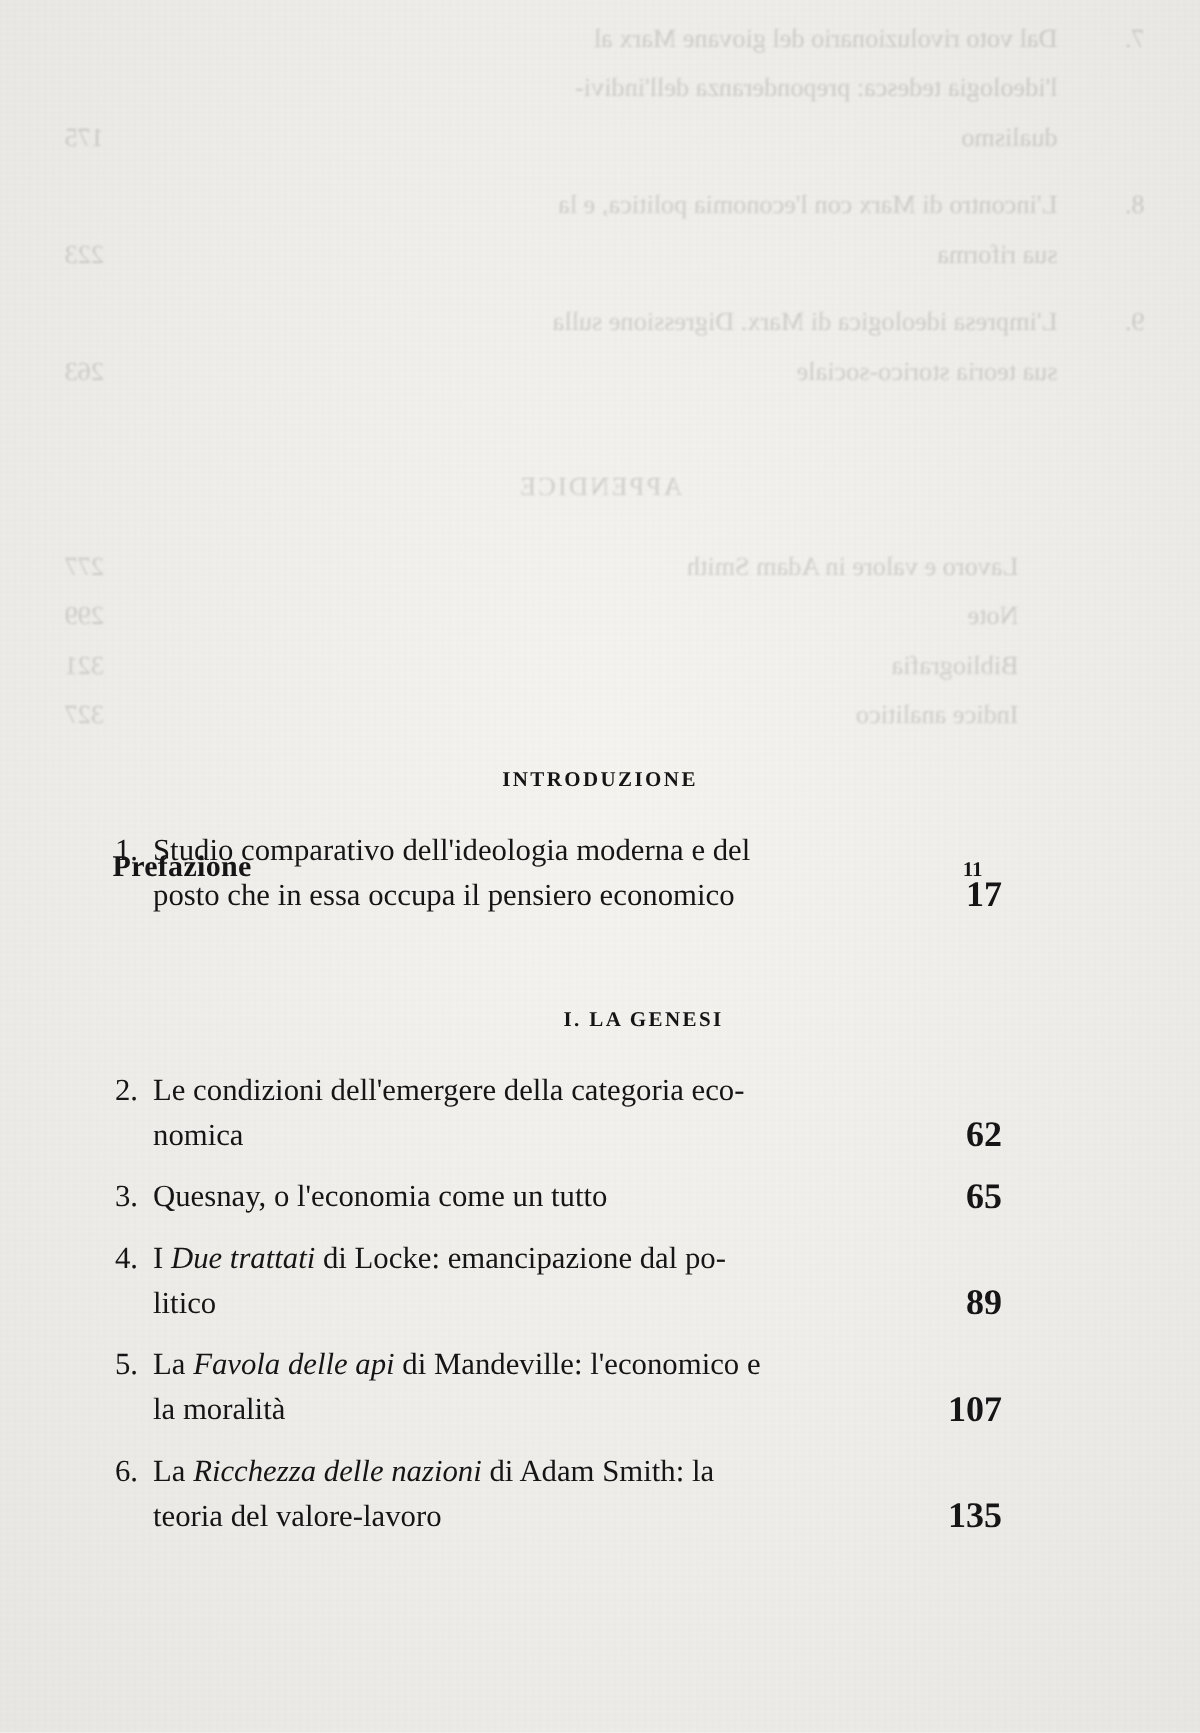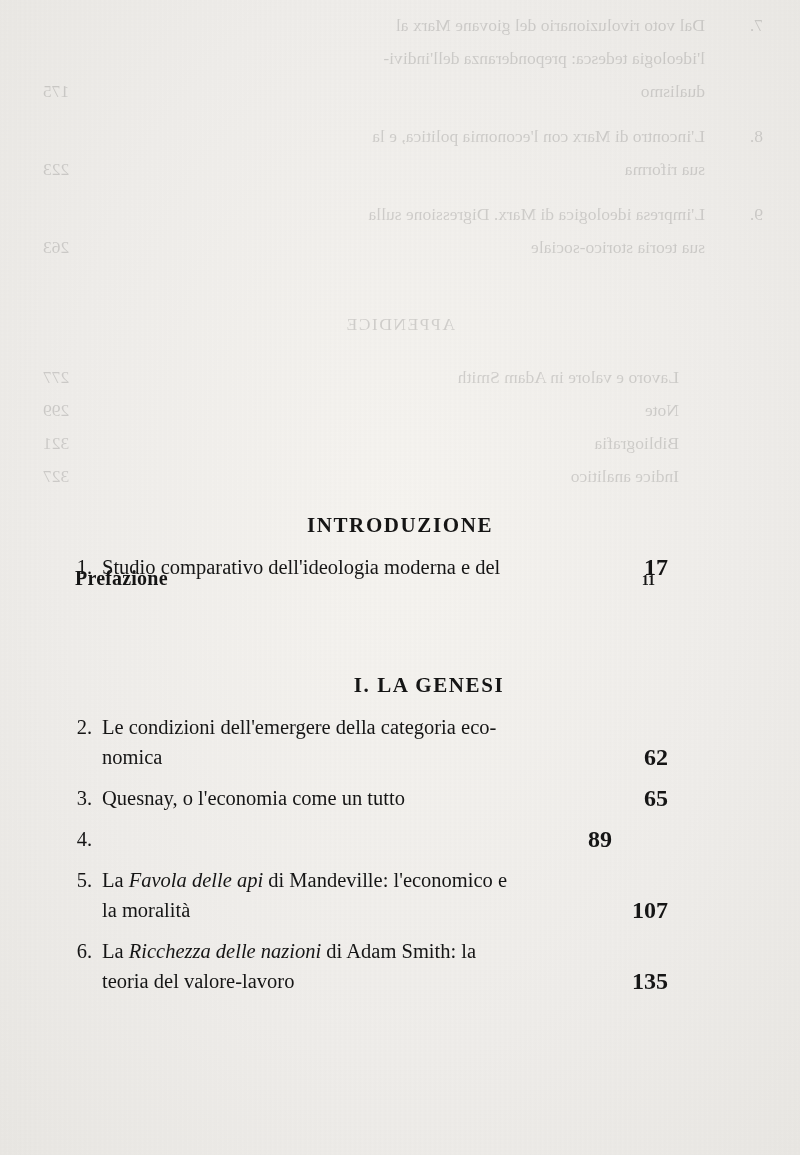--- a/index.html
+++ b/index.html
@@ -96,21 +96,21 @@
     align-items: baseline;
     font-size: 20px;
   }
   .prefazione-row .label { font-weight: 700; letter-spacing: 0.2px; font-family: Liberation Serif, serif; }
   .prefazione-row .pg { font-weight: 700; font-size: 14px; }
 
   .section-title {
     position: absolute;
     width: 800px;
     text-align: center;
-    font-size: 21px;
+    font-size: 14px;
     letter-spacing: 1.6px;
     font-weight: 700;
   }
 
   .entries {
     position: absolute;
     left: 68px;
     top: 552px;
     width: 600px;
   }
@@ -177,20 +177,21 @@
     <span class="pg">11</span>
   </div>
 
   <div id="sections-host">
       <div class="section-title" style="position: absolute; top: 513px;">INTRODUZIONE</div>
       <div class="entries" style="top: 552px;">
         <div class="entry">
           <span class="num">1.</span>
           <span class="txt">
             <span class="l1">Studio comparativo dell'ideologia moderna e del</span>
+            <span class="l2">posto che in essa occupa il pensiero economico</span>
           </span>
           <span class="pg">17</span>
         </div>
       </div>
       <div class="section-title" style="position: absolute; top: 673px; margin-left: 29px;">I. LA GENESI</div>
       <div class="entries" style="top: 712px;">
         <div class="entry">
           <span class="num">2.</span>
           <span class="txt">
             <span class="l1">Le condizioni dell'emergere della categoria eco-</span>
@@ -200,20 +201,24 @@
         </div>
         <div class="entry">
           <span class="num">3.</span>
           <span class="txt">
             <span class="l1">Quesnay, o l'economia come un tutto</span>
           </span>
           <span class="pg top">65</span>
         </div>
         <div class="entry">
           <span class="num">4.</span>
+          <span class="txt">
+            <span class="l1"><span>I </span><i class="it">Due trattati</i><span> di Locke: emancipazione dal po-</span></span>
+            <span class="l2">litico</span>
+          </span>
           <span class="pg">89</span>
         </div>
         <div class="entry">
           <span class="num">5.</span>
           <span class="txt">
             <span class="l1"><span>La </span><i class="it">Favola delle api</i><span> di Mandeville: l'economico e</span></span>
             <span class="l2">la moralità</span>
           </span>
           <span class="pg">107</span>
         </div>

